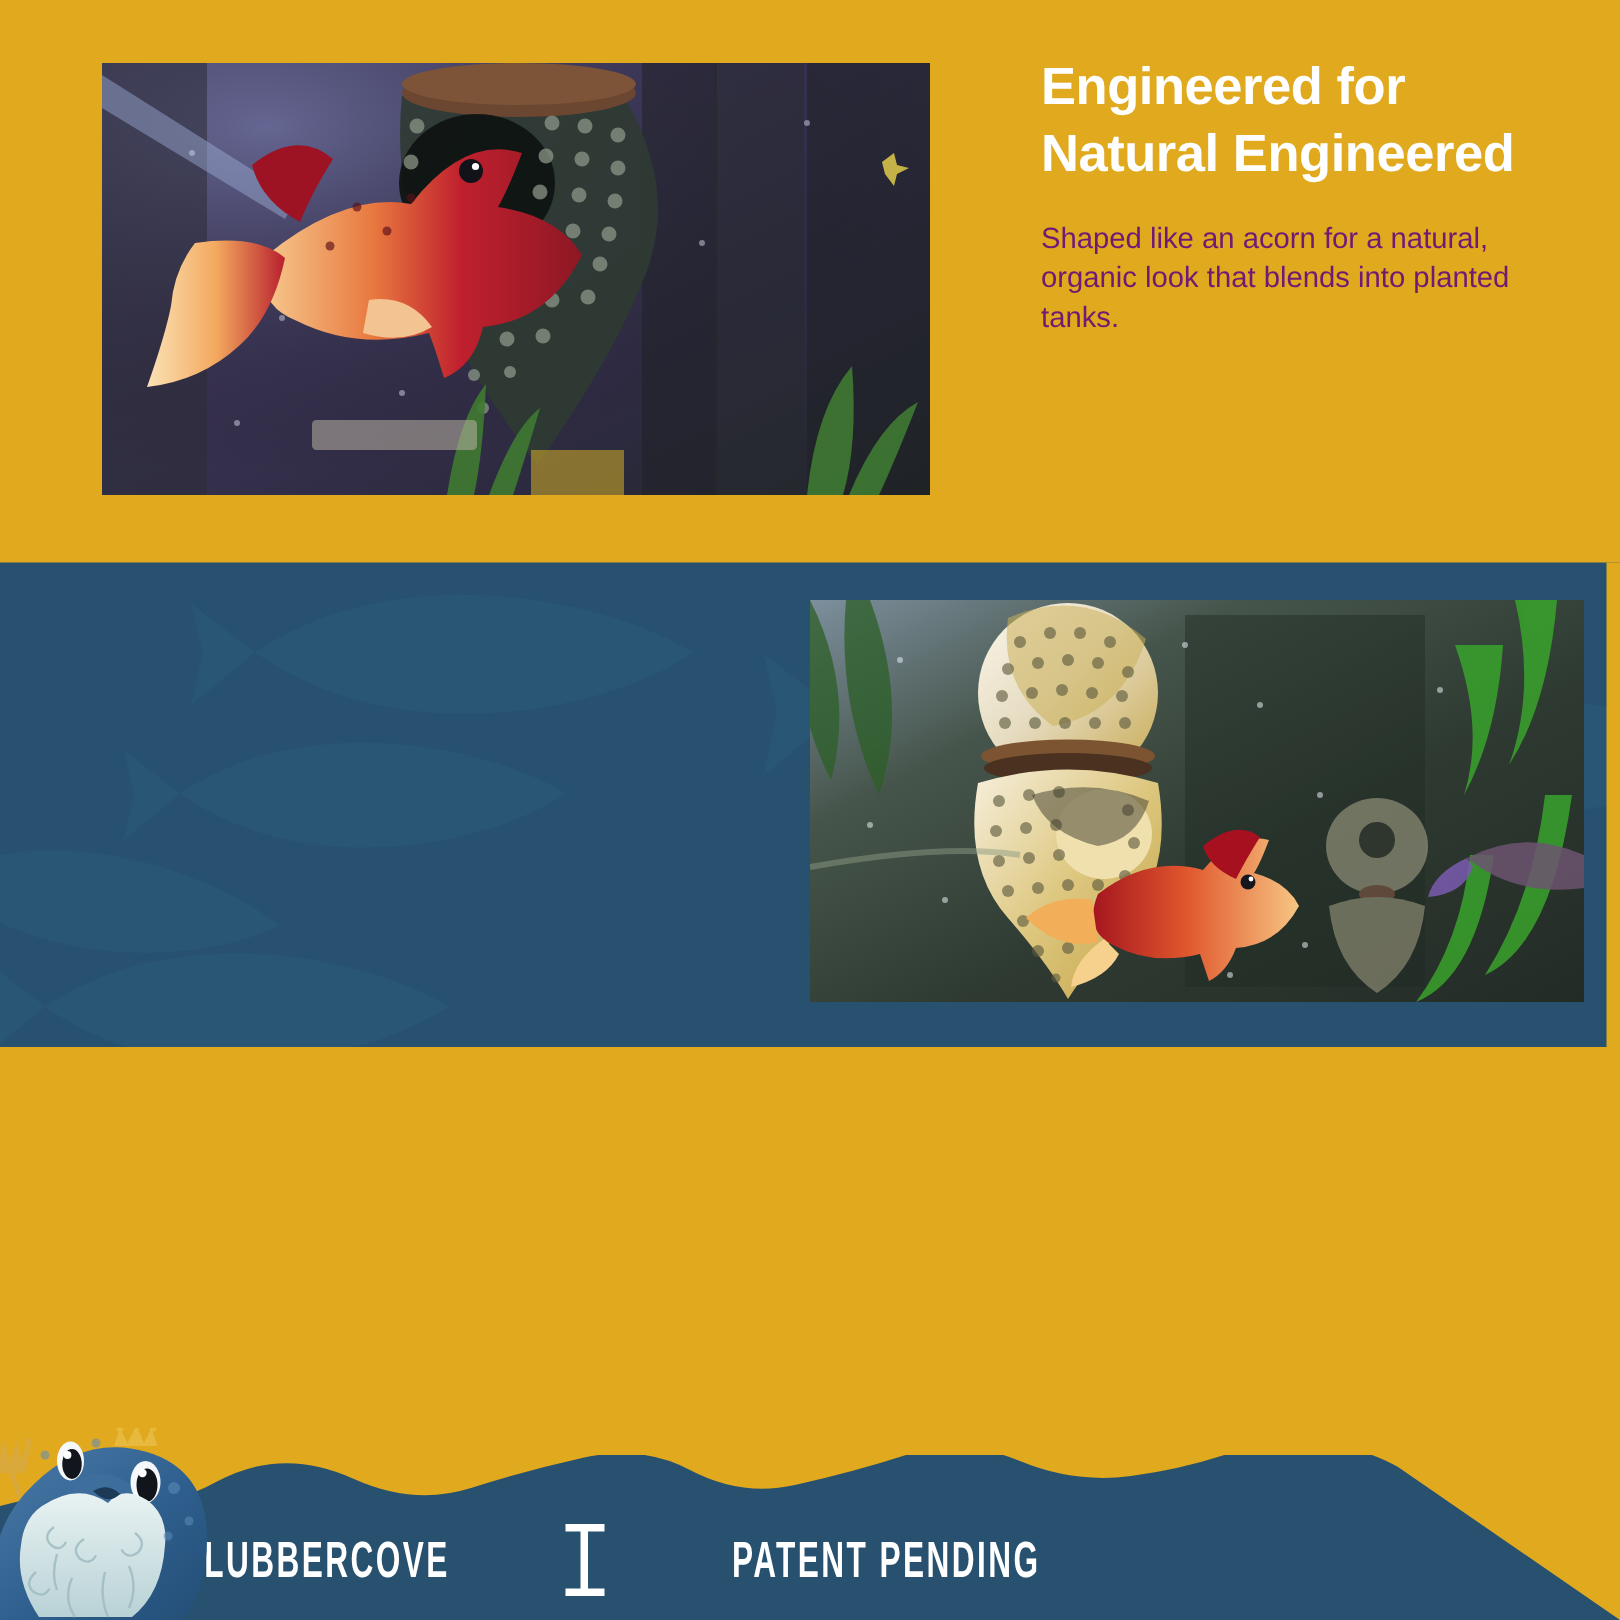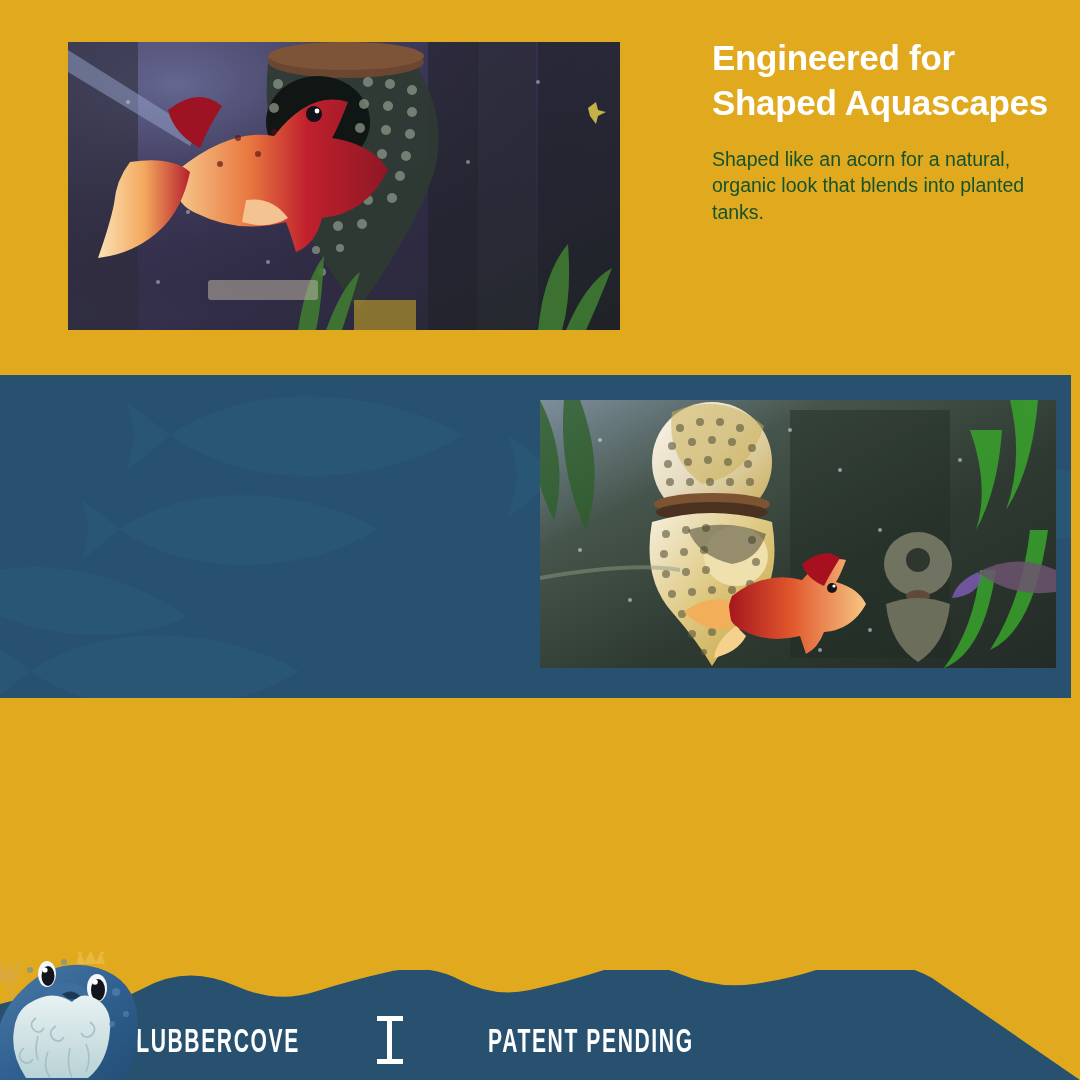--- a/index.html
+++ b/index.html
@@ -31,25 +31,25 @@
     position:absolute; left:540px; top:400px; width:516px; height:268px;
     overflow:hidden; background:#2c3b32;
   }
 
   
   .txt-head {
     color:#ffffff; font-weight:bold; font-size:35px; line-height:1.28;
     letter-spacing:-.3px;
   }
   .txt-body {
-    color:#14532d; font-size:19.5px; line-height:1.37; font-weight:400;
+    color:#701a75; font-size:19.5px; line-height:1.37; font-weight:400;
   }
   .txt-body p + p { margin-top:24px; }
 
-  .block1 { position:absolute; left:694px; top:36px; width:350px;margin-left:18px; }
+  .block1 { position:absolute; left:694px; top:36px; width:350px; }
   .block1 .txt-head { text-align:left; }
   .block1 .hl2 { display:block; margin-left:0px; }
   .block1 .txt-body { margin-top:20px; }
 
   
   .footer-wave { position:absolute; left:0; bottom:0; width:1080px; height:110px; }
   .footer-text {
     position:absolute; left:0; bottom:0; width:1080px; height:80px;
     display:flex; align-items:center; justify-content:center; gap:0;
     pointer-events:none;
@@ -178,21 +178,21 @@
             <circle cx="470" cy="40" r="2"></circle>
           <circle cx="200" cy="220" r="2"></circle>
             <circle cx="90" cy="240" r="2"></circle>
         </g>
       </svg>
     </div>
 
     <div class="block1">
       <div class="txt-head">
         <span>Engineered for</span><br>
-        <span class="hl2">Shaped Aquascapes</span>
+        <span class="hl2">Natural Engineered</span>
       </div>
       <div class="txt-body">
         <p>Shaped like an acorn for a natural, organic look that blends into planted tanks.</p>
       </div>
     </div>
   </div>
 
   <div class="band band-blue">
     <svg class="fish-bg" viewBox="0 0 1080 323" width="1080" height="323" preserveAspectRatio="none">
       <g fill="#2e5c7d">

